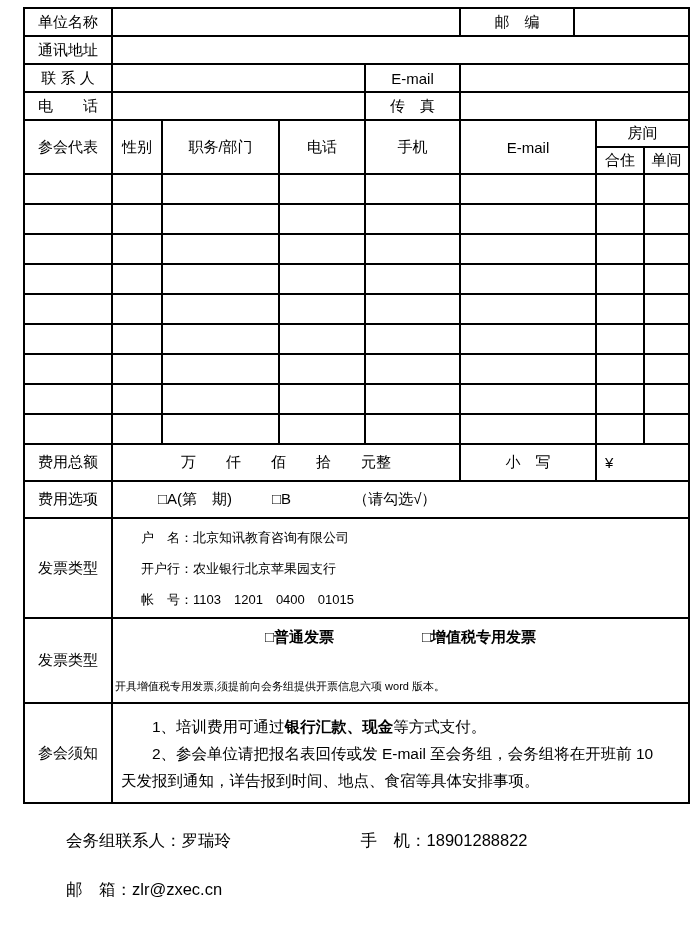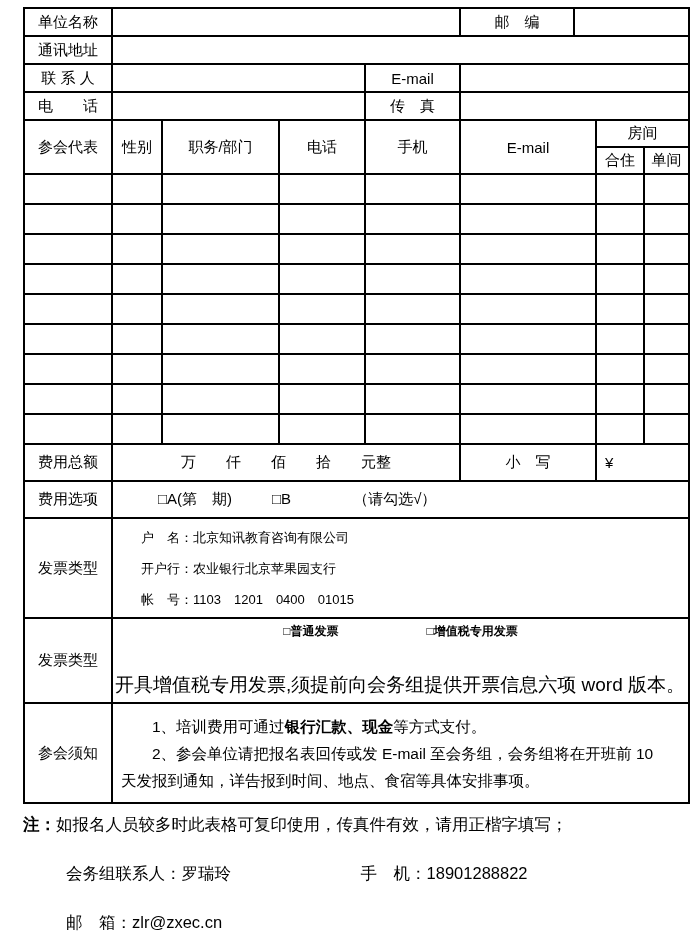--- a/index.html
+++ b/index.html
@@ -40,22 +40,22 @@
   .yen { text-align: left; padding-left: 8px; }
 
   .optcell { padding-left: 45px; white-space: nowrap; }
   .gap-a { display: inline-block; width: 40px; }
   .gap-b { display: inline-block; width: 62px; }
   .gap-inv { display: inline-block; width: 88px; }
 
   .remit div { padding-left: 28px; line-height: 31px; font-size: 13px; white-space: nowrap; }
 
   .invoice { vertical-align: middle; }
-  .inv-opts { text-align: center; font-weight: bold; font-size: 12px; margin-bottom: 6px; white-space: nowrap; }
-  .inv-note { font-size: 19px; padding: 0 2px; white-space: nowrap; margin-top: 32px; }
+  .inv-opts { text-align: center; font-weight: bold; font-size: 15px; margin-bottom: 6px; white-space: nowrap; }
+  .inv-note { font-size: 11px; padding: 0 2px; white-space: nowrap; margin-top: 32px; }
 
   .notice { font-size: 15.5px; line-height: 27px; padding: 8px; }
   .notice .indent { text-indent: 2em; white-space: nowrap; }
   .notice div { white-space: nowrap; }
 
   .b { font-weight: bold; }
 
   .footer { margin-top: 8px; font-size: 16.5px; line-height: 25px; }
   .note-line { white-space: nowrap; }
   .c-line { padding-left: 43px; white-space: nowrap; margin-top: 24px; }
@@ -250,23 +250,20 @@
         <td colspan="8" class="notice">
           <div class="indent"><span>1、培训费用可通过</span><span class="b">银行汇款、现金</span><span>等方式支付。</span></div>
           <div class="indent">2、参会单位请把报名表回传或发 E-mail 至会务组，会务组将在开班前 10</div>
           <div>天发报到通知，详告报到时间、地点、食宿等具体安排事项。</div>
         </td>
       </tr>
     </tbody>
   </table>
 
   <div class="footer">
-    <div class="note-line">
-      <span class="b">注：</span><span>如报名人员较多时此表格可复印使用，传真件有效，请用正楷字填写；</span>
-    </div>
     <div class="c-line">
       <span class="c-left"><span>会务组联系人：</span><span>罗瑞玲</span></span>
       <span><span>手　机：</span><span>18901288822</span></span>
     </div>
     <div class="c-line">
       <span><span>邮　箱：</span><span>zlr@zxec.cn</span></span>
     </div>
   </div>
 
 </div>

